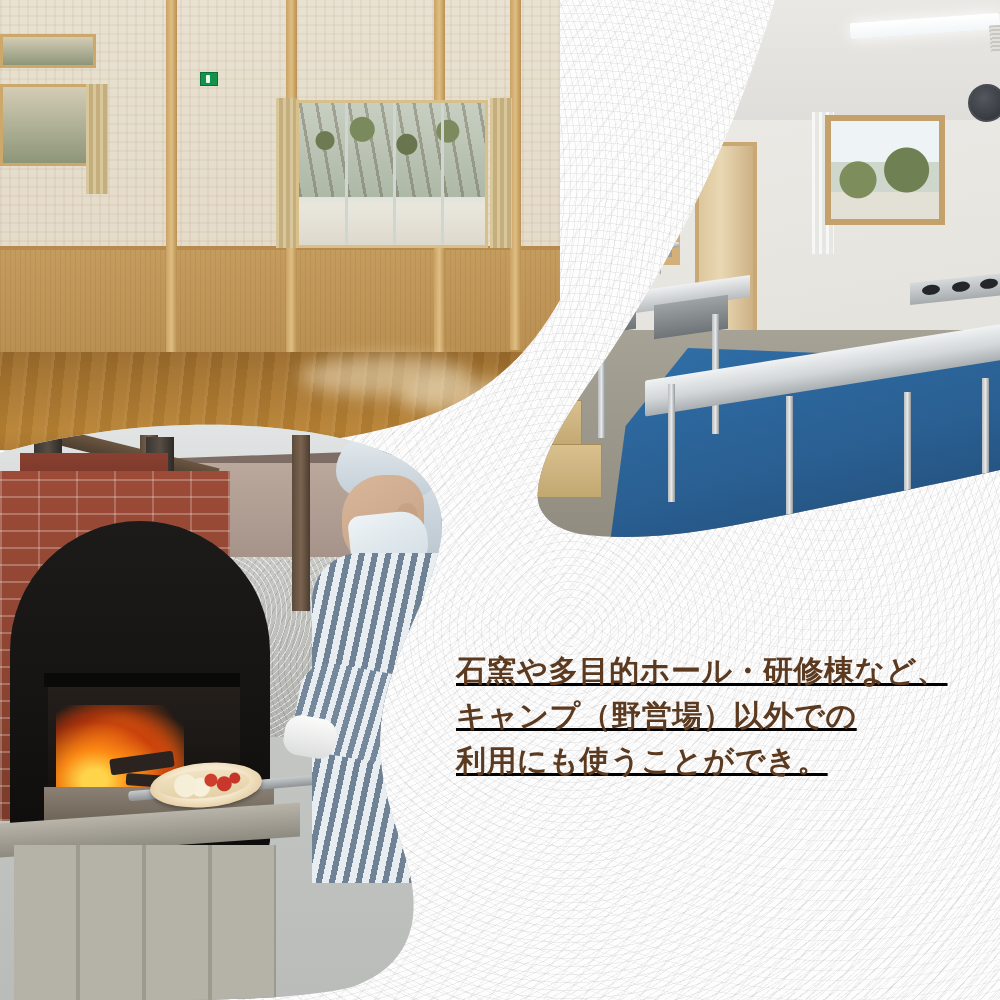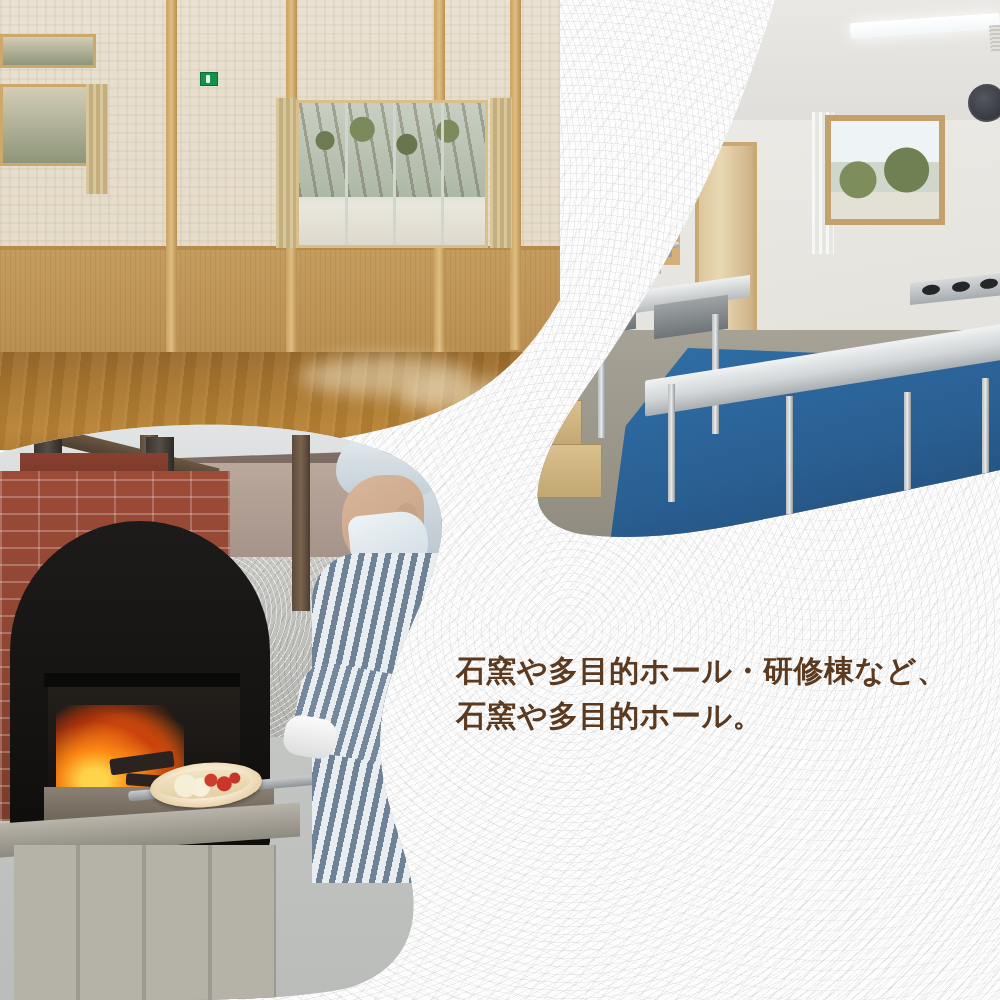--- a/index.html
+++ b/index.html
@@ -183,21 +183,21 @@
   #paper-tex{position:absolute;inset:0;
     background:
       repeating-radial-gradient(circle at 12% 18%, rgba(160,160,160,.16) 0 1px, rgba(0,0,0,0) 1px 6px),
       repeating-radial-gradient(circle at 57% 63%, rgba(150,150,150,.14) 0 1px, rgba(0,0,0,0) 1px 8px),
       repeating-radial-gradient(circle at 83% 29%, rgba(170,170,170,.12) 0 1px, rgba(0,0,0,0) 1px 10px),
       repeating-linear-gradient(127deg, rgba(150,150,150,.08) 0 2px, rgba(0,0,0,0) 2px 15px),
       #fdfdfd;
     z-index:0;}
 
   
-  #caption{position:absolute;left:456px;top:648px;width:530px;z-index:6;}
+  #caption{position:absolute;left:456px;top:648px;width:530px;z-index:6;text-decoration:underline;}
   .cap-line{color:#5b3a1f;font-size:30px;line-height:45px;font-weight:700;
     letter-spacing:.5px;white-space:nowrap;
     font-family:"DejaVu Sans","Liberation Sans",sans-serif;}
 
   .photo{z-index:3;}
 </style>
 </head>
 <body>
 
 <div id="stage">
@@ -318,16 +318,17 @@
       <div class="man-ear"></div>
       <div class="man-mask"></div>
       <div class="man-body"></div>
       <div class="man-arm"></div>
       <div class="man-glove"></div>
     </div>
   </div>
 
   <div id="caption">
     <div class="cap-line">石窯や多目的ホール・研修棟など、</div>
-    <div class="cap-line">石窯や多目的ホール。</div>
+    <div class="cap-line">キャンプ（野営場）以外での</div>
+    <div class="cap-line">利用にも使うことができ。</div>
   </div>
 
 </div>
 
 </body></html>

